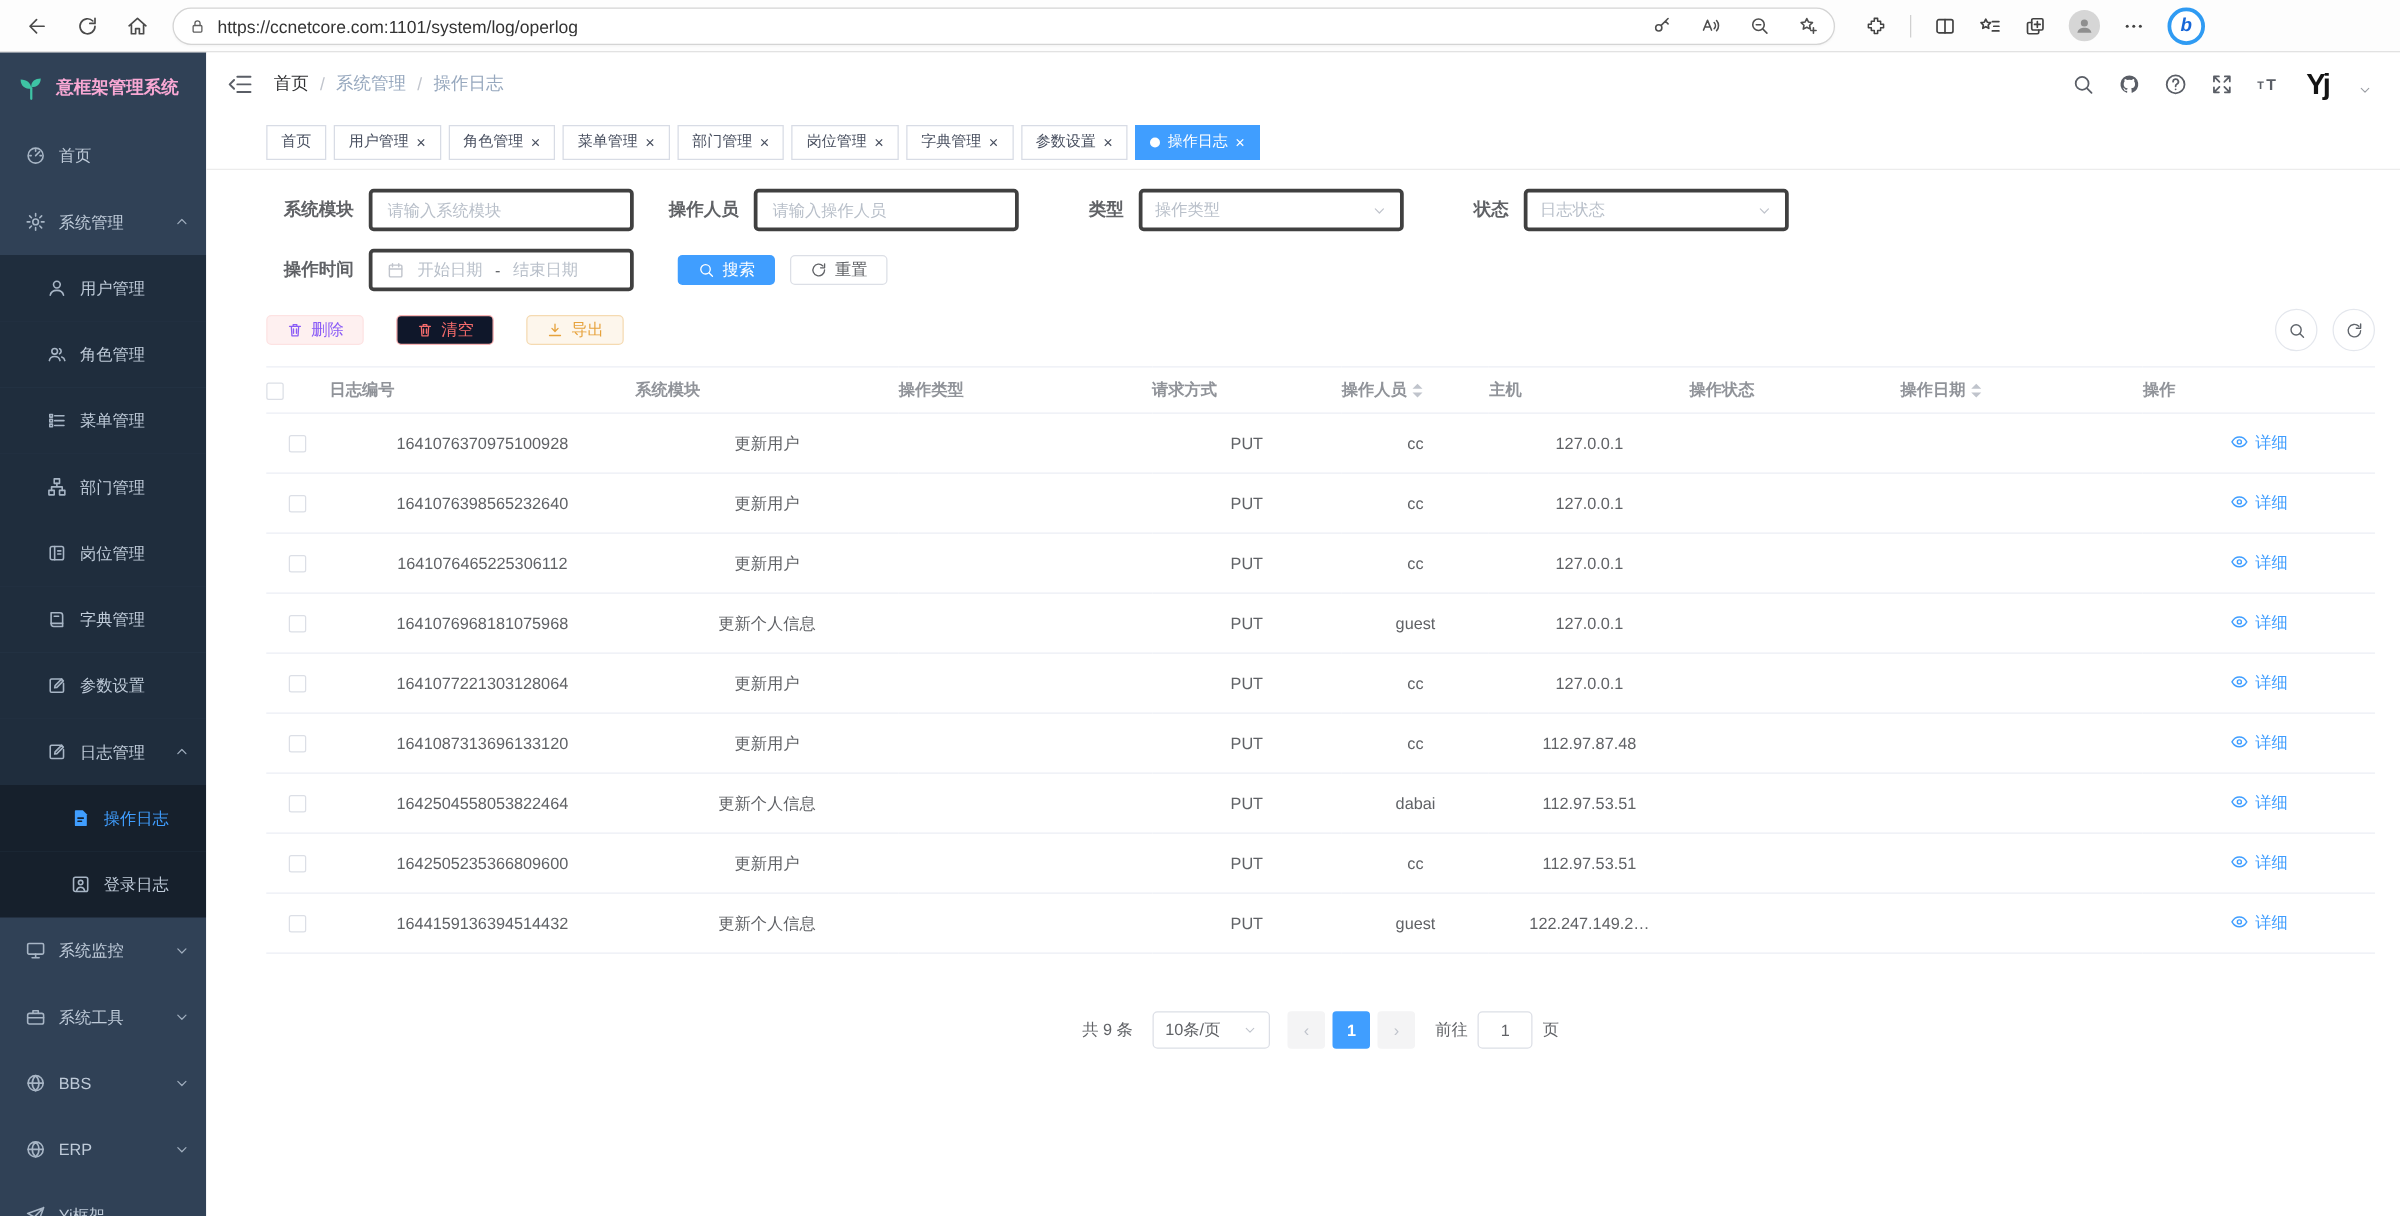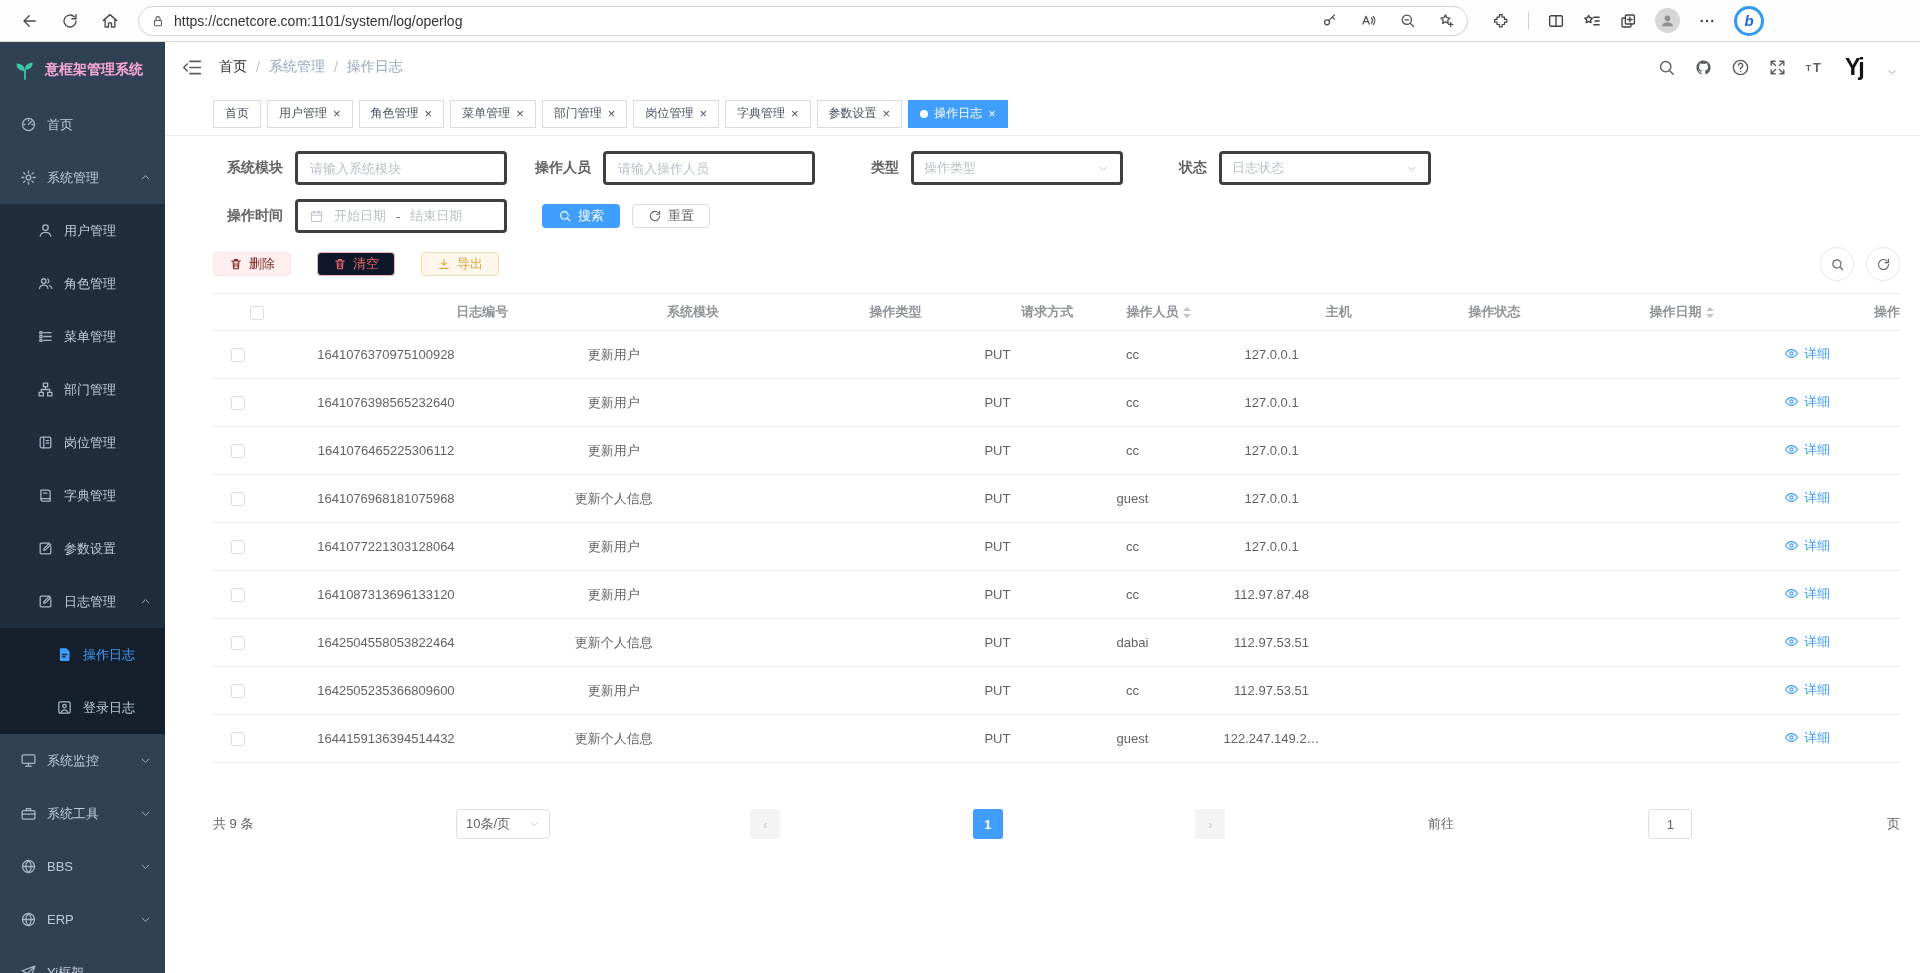--- a/index.html
+++ b/index.html
@@ -68,41 +68,41 @@
 .f-select .ph{color:#b8bfc9}
 .f-select .ic{width:13px;height:13px;color:#c0c4cc}
 .date-range{display:flex;align-items:center;gap:10px;padding:0 11px;color:#b8bfc9;cursor:pointer}
 .date-range .ic{width:15px;height:15px;color:#c0c4cc}
 .date-range .sep{color:#606266}
 .btn{height:24px;border-radius:4px;font-size:13px;display:inline-flex;align-items:center;gap:6px;padding:0 15px;border:1px solid transparent;cursor:pointer;background:#fff;white-space:nowrap}
 .btn .ic{width:14px;height:14px}
 .btn-search{background:#409eff;color:#fff;margin-left:21px}
 .btn-reset{border-color:#dcdfe6;color:#606266;margin-left:12px}
 .tool-row{display:flex;align-items:center;margin:4px 0 12px}
-.btn-del{background:#fef0f0;border-color:#fde2e2;color:#7f1d1d;margin-right:26px;cursor:not-allowed}
+.btn-del{background:#fef0f0;border-color:#fde2e2;color:#8b5cf6;margin-right:26px;cursor:not-allowed}
 .btn-clear{background:#0f172a;border-color:#f9b3b3;color:#f56c6c;margin-right:26px}
 .btn-export{background:#fdf6ec;border-color:#f5dab1;color:#e6a23c}
 .tool-right{margin-left:auto;display:flex;gap:12px}
 .circle-btn{width:34px;height:34px;border-radius:50%;border:1px solid #e4e7ed;background:#fff;color:#5f646b;display:flex;align-items:center;justify-content:center;cursor:pointer}
 .circle-btn .ic{width:15px;height:15px}
 
 
 table{width:100%;border-collapse:collapse;font-size:13px;color:#606266;table-layout:fixed}
-thead th{height:37px;font-weight:bold;color:#909399;border-top:1px solid #ebeef5;border-bottom:1px solid #ebeef5;text-align:right;font-size:13px;white-space:nowrap}
+thead th{height:37px;font-weight:bold;color:#909399;border-top:1px solid #ebeef5;border-bottom:1px solid #ebeef5;text-align:left;font-size:13px;white-space:nowrap}
 tbody td{height:48px;border-bottom:1px solid #ebeef5;text-align:center;white-space:nowrap;overflow:hidden;text-overflow:ellipsis}
 .checkbox{display:inline-block;width:14px;height:14px;border:1px solid #dcdfe6;border-radius:2px;background:#fff;vertical-align:middle;cursor:pointer}
 .sort{display:inline-flex;flex-direction:column;vertical-align:middle;margin-left:5px}
 .caret{width:0;height:0;border:4px solid transparent}
 .caret.up{border-bottom-color:#c0c4cc;border-top-width:0;margin-bottom:3px}
 .caret.down{border-top-color:#c0c4cc;border-bottom-width:0}
 .detail-link{color:#409eff;display:inline-flex;align-items:center;gap:5px;cursor:pointer}
 .detail-link .ic{width:15px;height:15px}
 
 
-.pager{display:flex;align-items:center;justify-content:space-between;margin-top:46px;font-size:13px;color:#606266}
+.pager{display:flex;align-items:center;justify-content:center;margin-top:46px;font-size:13px;color:#606266}
 .pg-total{margin-right:16px}
 .size-select{width:94px;height:30px;border:1px solid #dcdfe6;border-radius:4px;display:flex;align-items:center;justify-content:space-between;padding:0 9px;cursor:pointer;color:#606266}
 .size-select .ic{width:12px;height:12px;color:#c0c4cc}
 .pg-btn{width:30px;height:30px;background:#f4f4f5;border-radius:3px;display:flex;align-items:center;justify-content:center;color:#c0c4cc;cursor:pointer}
 .pg-prev{margin-left:14px}
 .pg-cur{width:30px;height:30px;background:#409eff;color:#fff;border-radius:3px;display:flex;align-items:center;justify-content:center;margin:0 6px;font-weight:bold;cursor:pointer}
 .pg-next{margin-right:16px}
 .pg-goto{margin-right:8px}
 .goto-input{width:44px;height:30px;border:1px solid #dcdfe6;border-radius:4px;text-align:center;font-size:13px;color:#606266;outline:none;margin-right:8px}
 </style>

